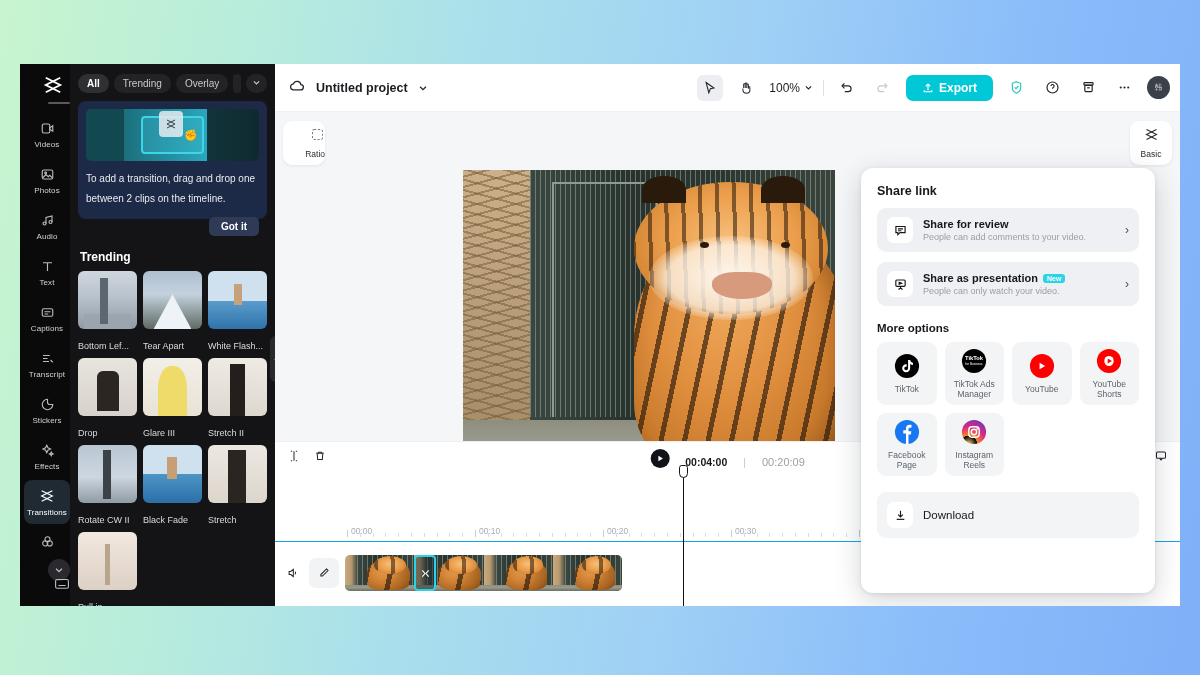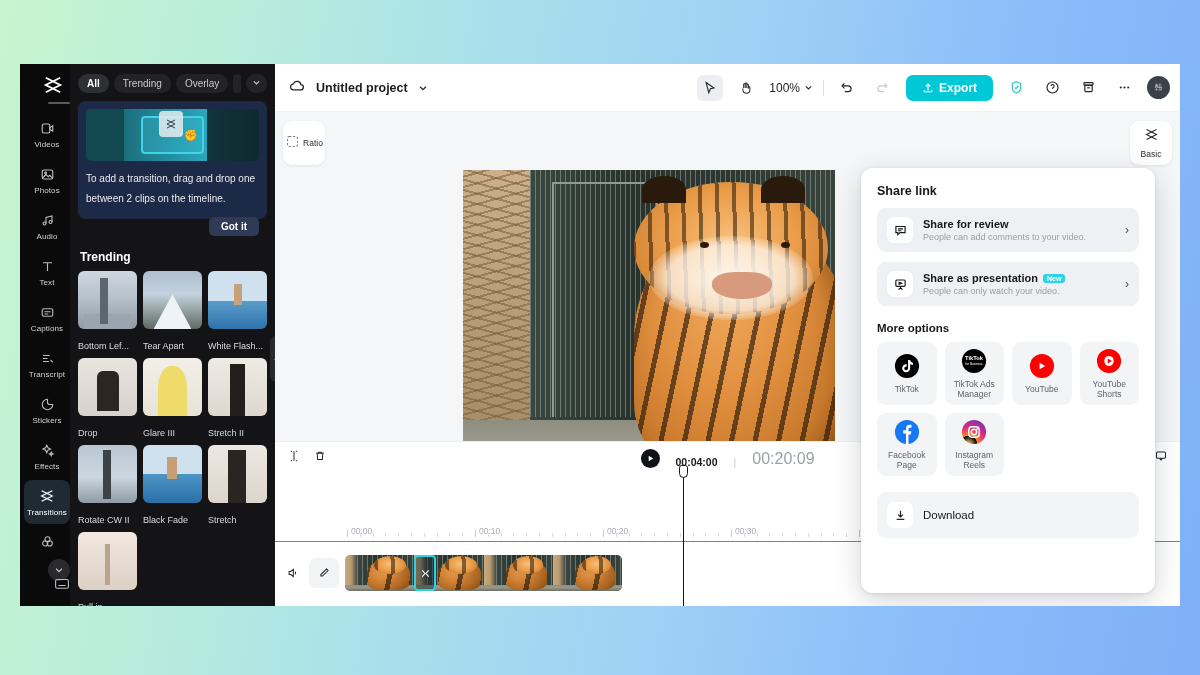--- a/index.html
+++ b/index.html
@@ -168,21 +168,21 @@
     width: 23px; height: 23px; border-radius: 50%; background: #3b4148;
     color: #cfd4d8; font-size: 8px; display:flex; align-items:center; justify-content:center;
     cursor: pointer;
   }
 
   
   #canvas-area { flex: 1; background: #f5f6f8; position: relative; display:flex; }
   #ratio-btn {
     position:absolute; left: 8px; top: 9px; width: 42px; height: 44px;
     background: #fff; border-radius: 9px; box-shadow: 0 1px 3px rgba(0,0,0,.08);
-    display:flex; flex-direction:row; align-items:center; justify-content:center; gap:3px;
+    display:flex; flex-direction:column; align-items:flex-end; justify-content:center; gap:3px;
     cursor: pointer;
   }
   #ratio-btn .rb-lbl { font-size: 8.5px; color: #2a2d31; }
   #basic-btn {
     position:absolute; right: 8px; top: 9px; width: 42px; height: 44px;
     background: #fff; border-radius: 9px; box-shadow: 0 1px 3px rgba(0,0,0,.08);
     display:flex; flex-direction:column; align-items:center; justify-content:center; gap:3px;
     cursor: pointer;
   }
   #basic-btn .rb-lbl { font-size: 8.5px; color: #2a2d31; }
@@ -229,21 +229,21 @@
   .muzzle { position:absolute; right:17%; top:34%; width:16%; height:9%;
     background:#d79a7c; border-radius:40% 40% 50% 50%;}
 
   
   #timeline { height: 165px; background: #fff; border-top: 1px solid #eceef1; position: relative; }
   #tl-tools { height: 32px; display:flex; align-items:center; padding: 0 12px; gap: 12px; position: relative; }
   #tl-time { position:absolute; left: 50%; transform: translateX(-50%); display:flex; align-items:flex-end; gap:16px; }
   #play-btn { width:19px; height:19px; border-radius:50%; background:#111318; display:flex; align-items:center; justify-content:center; cursor:pointer;}
   #cur-time { font-size: 10.5px; font-weight: bold; color: #16181c; }
   #tl-sep { font-size: 10.5px; color: #c3c6cb; }
-  #tot-time { font-size: 16px; color: #9ca1a8; }
+  #tot-time { font-size: 11px; color: #9ca1a8; }
   #tl-right-tools { position:absolute; right: 12px; display:flex; align-items:center; gap: 13px; }
   #ruler { height: 20px; position: relative; border-bottom: 1px solid #0ea5e9; margin-top: 48px; }
   .ruler-tick { position:absolute; top: 11px; width:1px; height:4px; background:#d9dcdf; }
   .ruler-tick.major { top: 8px; height: 7px; background:#c8ccd1; }
   .ruler-lbl { position:absolute; top: 4px; font-size: 8.5px; color: #a9aeb4; }
   #track-row { display:flex; align-items:flex-start; padding: 13px 0 0 8px; gap: 6px; }
   #mute-btn { width:20px; height:20px; display:flex; align-items:center; justify-content:center; cursor:pointer; margin-top:8px;}
   #edit-btn { width:30px; height:30px; background:#f2f3f5; border-radius:7px; display:flex; align-items:center; justify-content:center; cursor:pointer; margin-top:3px;}
   #clip {
     height: 36px; width: 277px; border-radius: 5px; overflow:hidden;

